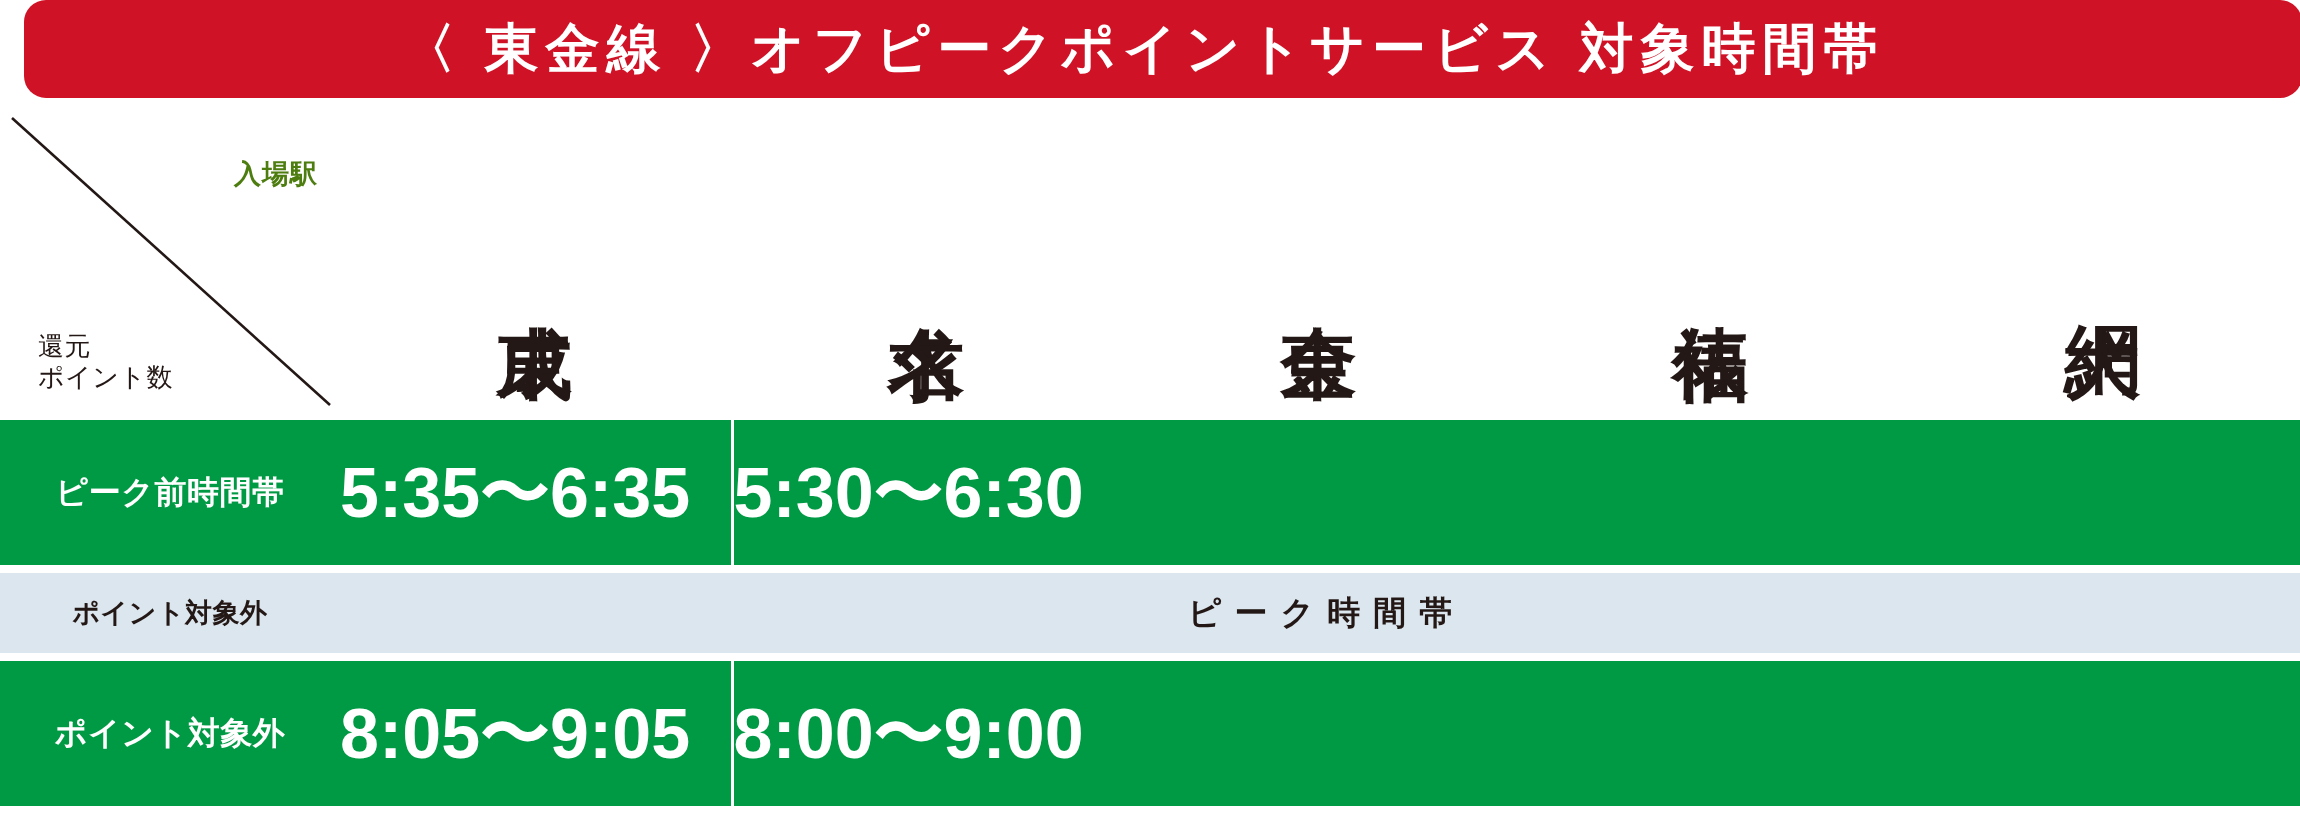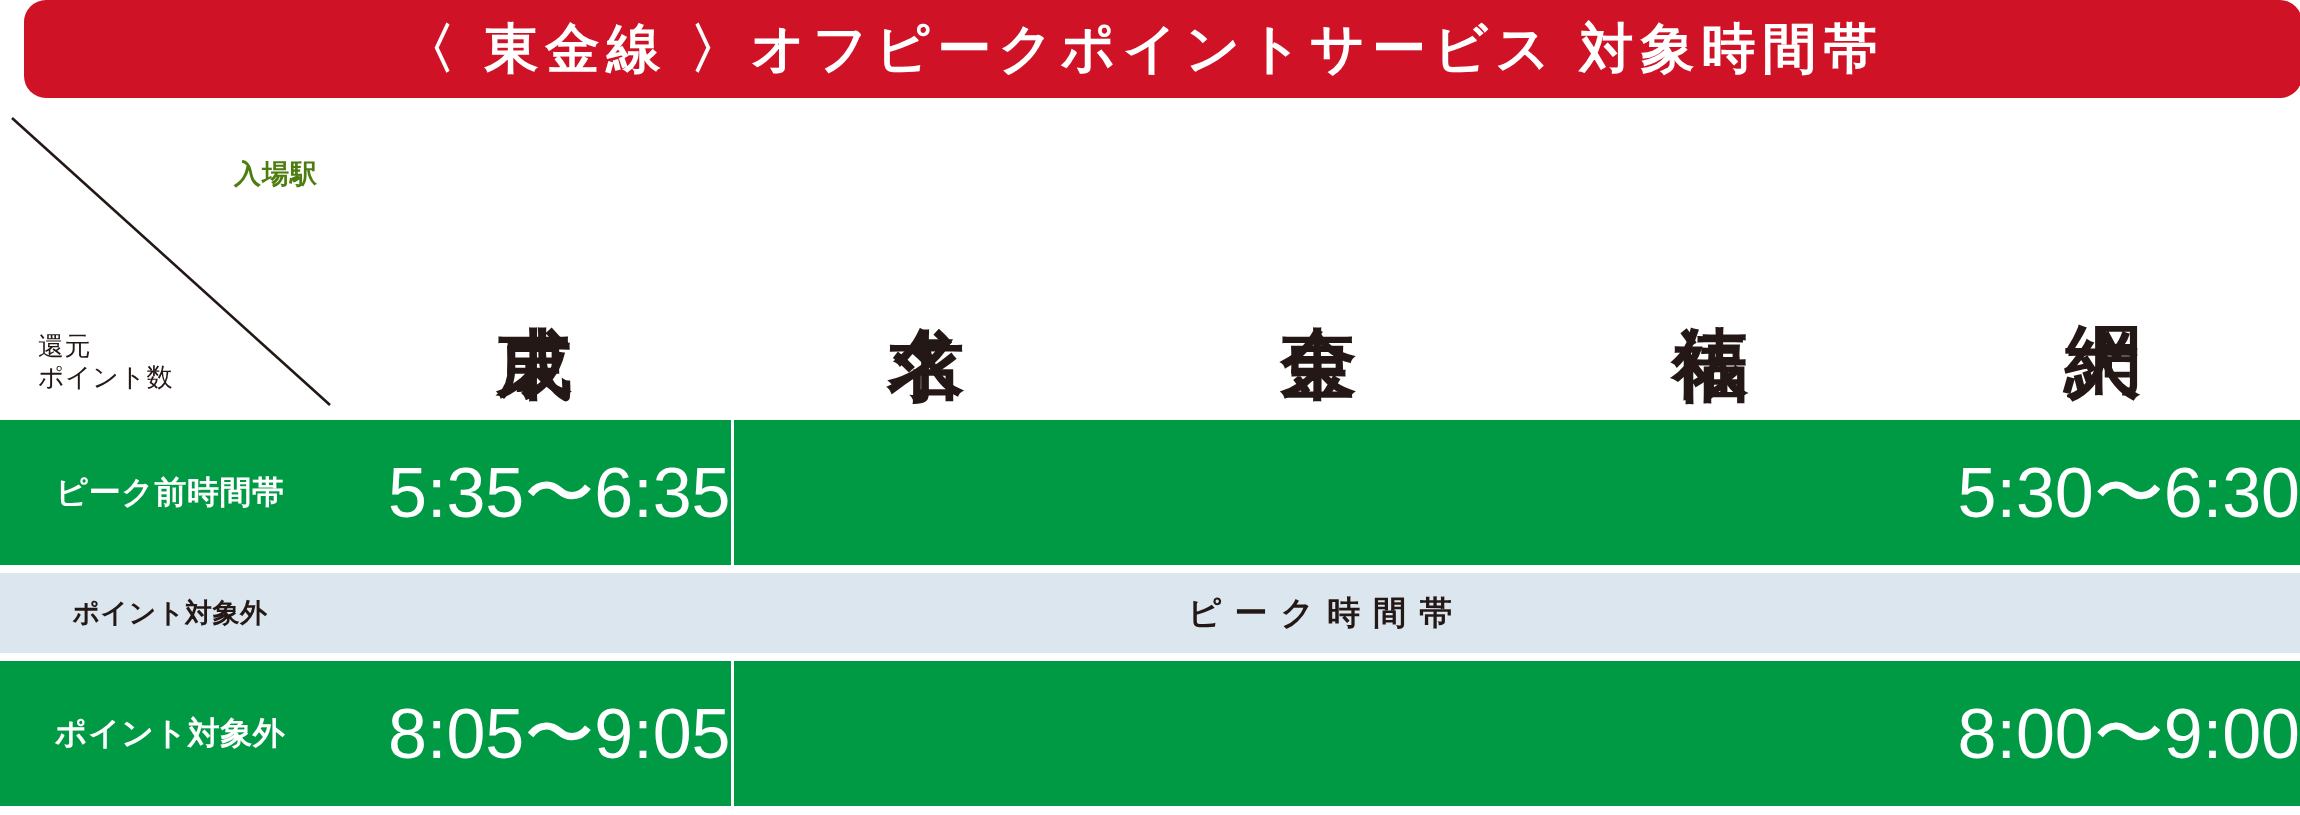--- a/index.html
+++ b/index.html
@@ -135,23 +135,23 @@
   }
   .green-label {
     text-align: center;
     font-size: 32px;
     font-weight: bold;
     letter-spacing: 0.5px;
     border-right: 3px solid #ffffff;
     white-space: nowrap;
   }
   .green-time {
-    text-align: right;
+    text-align: left;
     font-size: 70px;
-    font-weight: normal;
+    font-weight: bold;
     letter-spacing: 0;
     white-space: nowrap;
     line-height: 1;
   }
   .green-time.narrow { border-right: 3px solid #ffffff; }
 
   
   .prow { height: 80px; }
   .gray {
     background: var(--gray, #dce6ee);

